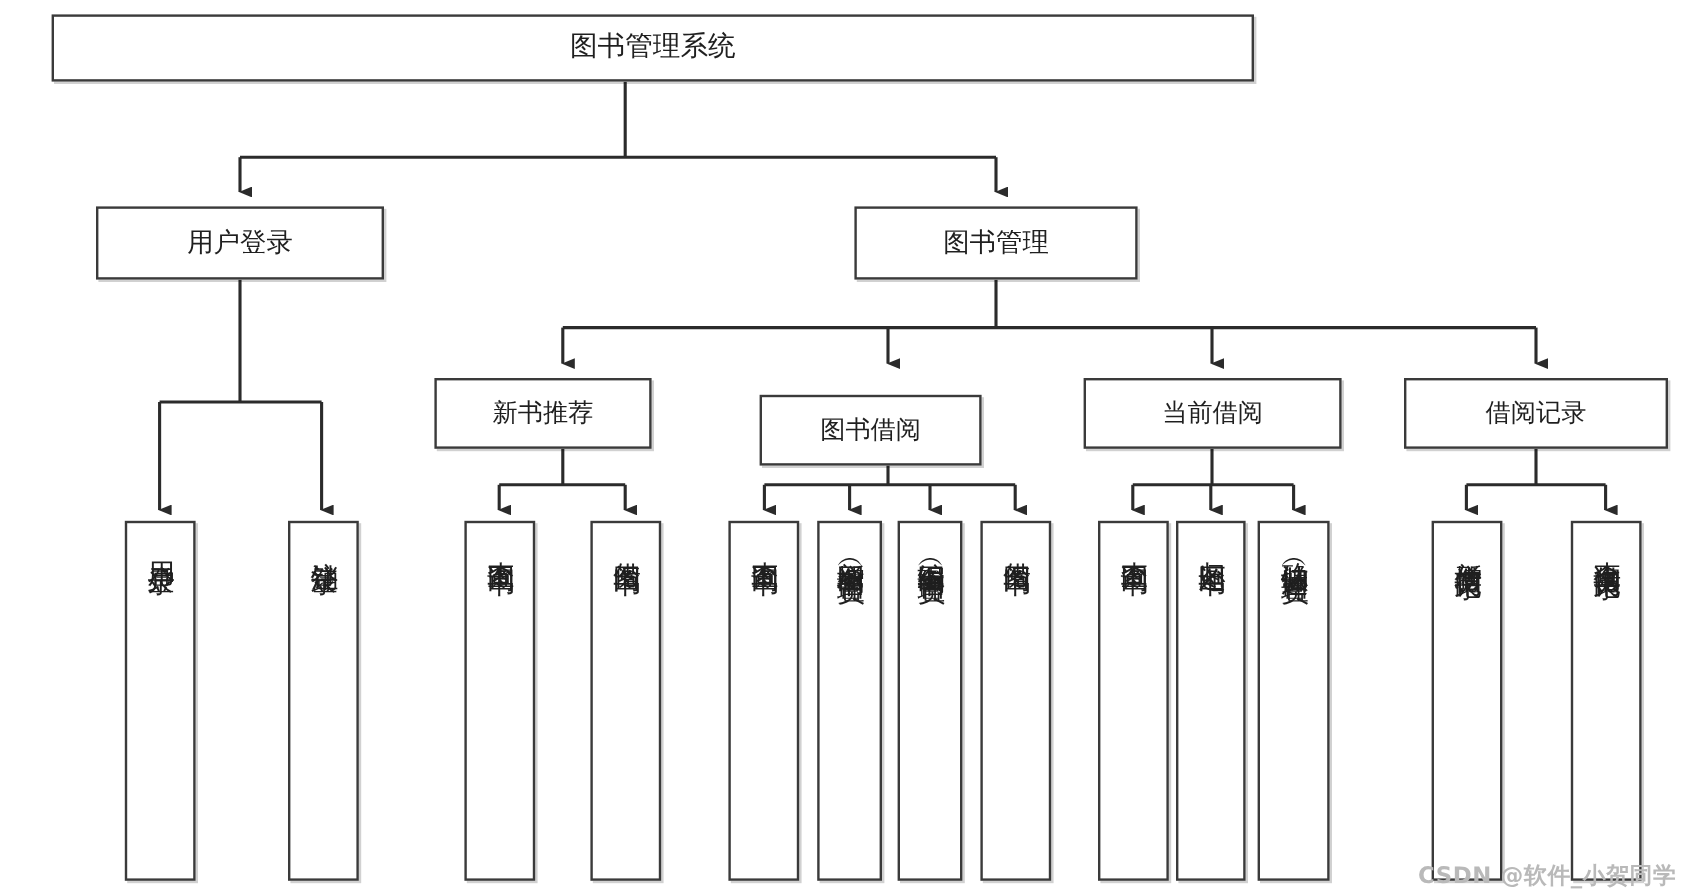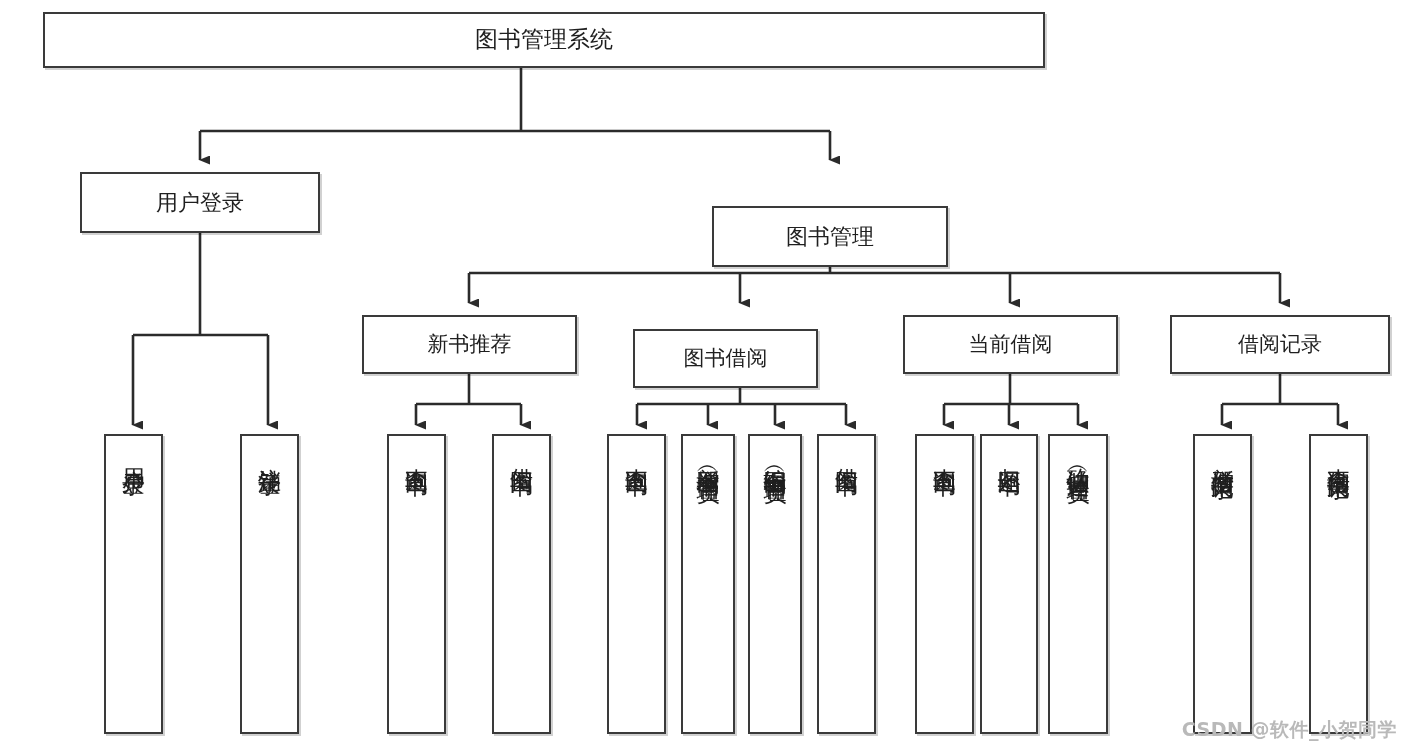--- a/index.html
+++ b/index.html
@@ -129,25 +129,25 @@
   </svg>
 
   <div class="node node-root" style="left:20px; top:12px; width:1002px; height:56px;margin-left:23px;">
     <span class="label">图书管理系统</span>
   </div>
 
   <div class="node node-l1" style="left:80px; top:172px; width:240px; height:61px;">
     <span class="label">用户登录</span>
   </div>
 
-  <div class="node node-l1" style="left:712px; top:172px; width:236px; height:61px;margin-top:34px;">
+  <div class="node node-l1" style="left:712px; top:172px; width:236px; height:61px;">
     <span class="label">图书管理</span>
   </div>
 
-  <div class="node node-l2" style="left:362px; top:315px; width:215px; height:59px;">
+  <div class="node node-l2" style="left:362px; top:315px; width:181px; height:59px;">
     <span class="label">新书推荐</span>
   </div>
 
   <div class="node node-l2" style="left:633px; top:329px; width:185px; height:59px;">
     <span class="label">图书借阅</span>
   </div>
 
   <div class="node node-l2" style="left:1170px; top:315px; width:220px; height:59px;">
     <span class="label">借阅记录</span>
   </div>

